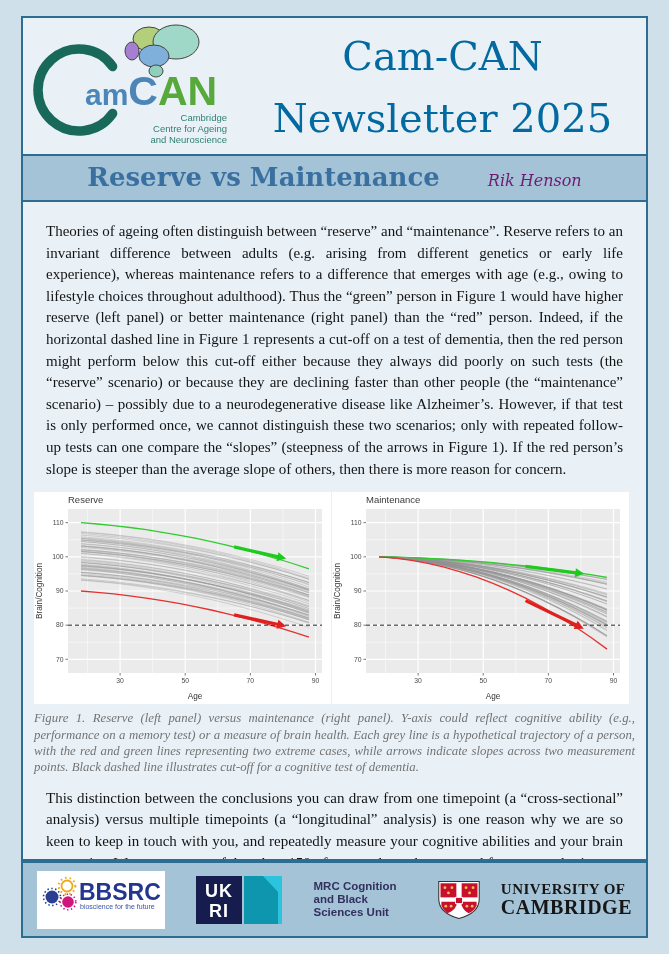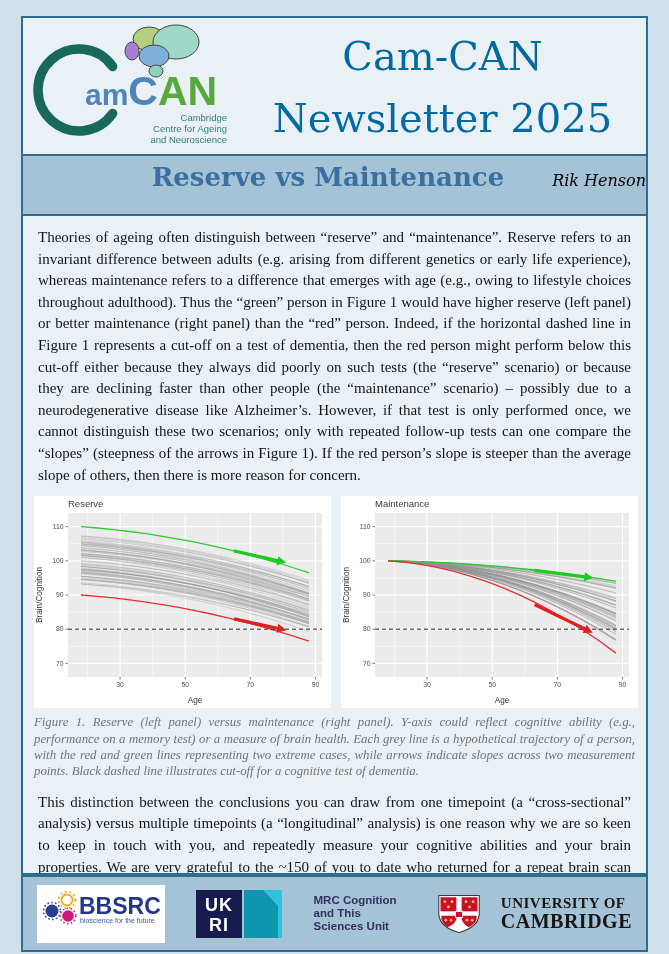--- a/index.html
+++ b/index.html
@@ -6,28 +6,28 @@
   body{background:#cfe0eb;font-family:"Liberation Serif",serif;}
   .page{position:relative;width:669px;height:954px;background:#cfe0eb;overflow:hidden;}
   .col{position:absolute;left:21px;top:16px;width:627px;}
   .box{box-sizing:border-box;border:2px solid #2e6d92;background:#e9f1f7;}
   
   .header{height:140px;display:flex;align-items:center;}
   .logo-wrap{width:212px;height:132px;flex:0 0 auto;padding-left:4px;}
   .titles{flex:1;text-align:center;color:#0369a1;font-family:"DejaVu Serif",serif;
           font-size:40px;line-height:62px;padding-top:2px;}
   
-  .banner{margin-top:-2px;height:62px;background:#a5c3d7;display:flex;align-items:baseline;
-          justify-content:flex-end;gap:12px;padding-top:6px;}
+  .banner{margin-top:-2px;height:48px;background:#a5c3d7;display:flex;align-items:baseline;
+          justify-content:center;gap:12px;padding-top:6px;}
   .banner-title{font-family:"DejaVu Serif",serif;font-weight:bold;font-size:26px;color:#3a70a0;}
-  .banner-author{font-family:"DejaVu Serif",serif;font-style:italic;font-size:16px;color:#000000;margin-left:36px;}
+  .banner-author{font-family:"DejaVu Serif",serif;font-style:italic;font-size:16px;color:#701a75;margin-left:36px;}
   
   .main{margin-top:-2px;height:661px;overflow:hidden;padding:7px 11px 0 11px;}
-  .body-text{margin:4px;font-size:15px;line-height:21.6px;text-align:justify;color:#141414;}
-  .figure-row{display:flex;gap:10px;margin:10px 0 6px 0;}
+  .body-text{margin:12px;font-size:15px;line-height:21.6px;text-align:justify;color:#141414;}
+  .figure-row{display:flex;gap:1px;margin:10px 0 6px 0;}
   .chart-card{background:#ffffff;width:297px;height:212px;}
   .caption{margin:4px 0 12px 0;font-size:12.8px;line-height:16.4px;font-style:italic;
            text-align:justify;color:#737373;}
   
   .footer{margin-top:0;height:77px;background:#a5c3d7;display:flex;align-items:center;
           justify-content:space-between;padding:0 14px;}
   .supported{width:88px;text-align:center;color:#1e5f9b;font-family:"Liberation Sans",sans-serif;
              font-weight:bold;font-size:15px;line-height:1.25;}
   .bbsrc-card{background:#fff;width:128px;height:58px;flex:0 0 auto;}
   .ukri-wrap{flex:0 0 auto;height:48px;}
@@ -327,21 +327,21 @@
           <rect x="0" y="0" width="46" height="48" fill="#171c4e"></rect>
           <text x="23" y="21" text-anchor="middle" font-family="Liberation Sans, sans-serif" font-weight="bold" font-size="18" fill="#ffffff" letter-spacing="1">UK</text>
           <text x="23" y="41" text-anchor="middle" font-family="Liberation Sans, sans-serif" font-weight="bold" font-size="18" fill="#ffffff" letter-spacing="1">RI</text>
           <rect x="48" y="0" width="38" height="48" fill="#2cc3de"></rect>
           <polygon points="48,0 67,0 82,16 82,48 48,48" fill="#0d96ad"></polygon>
         </svg>
       </div>
 
       <div class="mrc-text">
         <div>MRC Cognition</div>
-        <div>and This</div>
+        <div>and Black</div>
         <div>Sciences Unit</div>
       </div>
 
       <div class="cam-group">
         <svg width="44" height="44" viewBox="0 0 50 46">
           <path d="M2 2 H48 V22 Q48 38 25 44 Q2 38 2 22 Z" fill="#ffffff" stroke="#333" stroke-width="1.2"></path>
           <path d="M4 4 H22 V20 H4 Z" fill="#c8102e"></path>
           <path d="M28 4 H46 V20 H28 Z" fill="#c8102e"></path>
           <path d="M5 26 H22 V30 Q20 36 12 39 Q7 36 5 30 Z" fill="#c8102e" transform="translate(0,-1)"></path>
           <path d="M28 26 H45 V30 Q43 36 36 39 Q30 36 28 30 Z" fill="#c8102e" transform="translate(0,-1)"></path>

